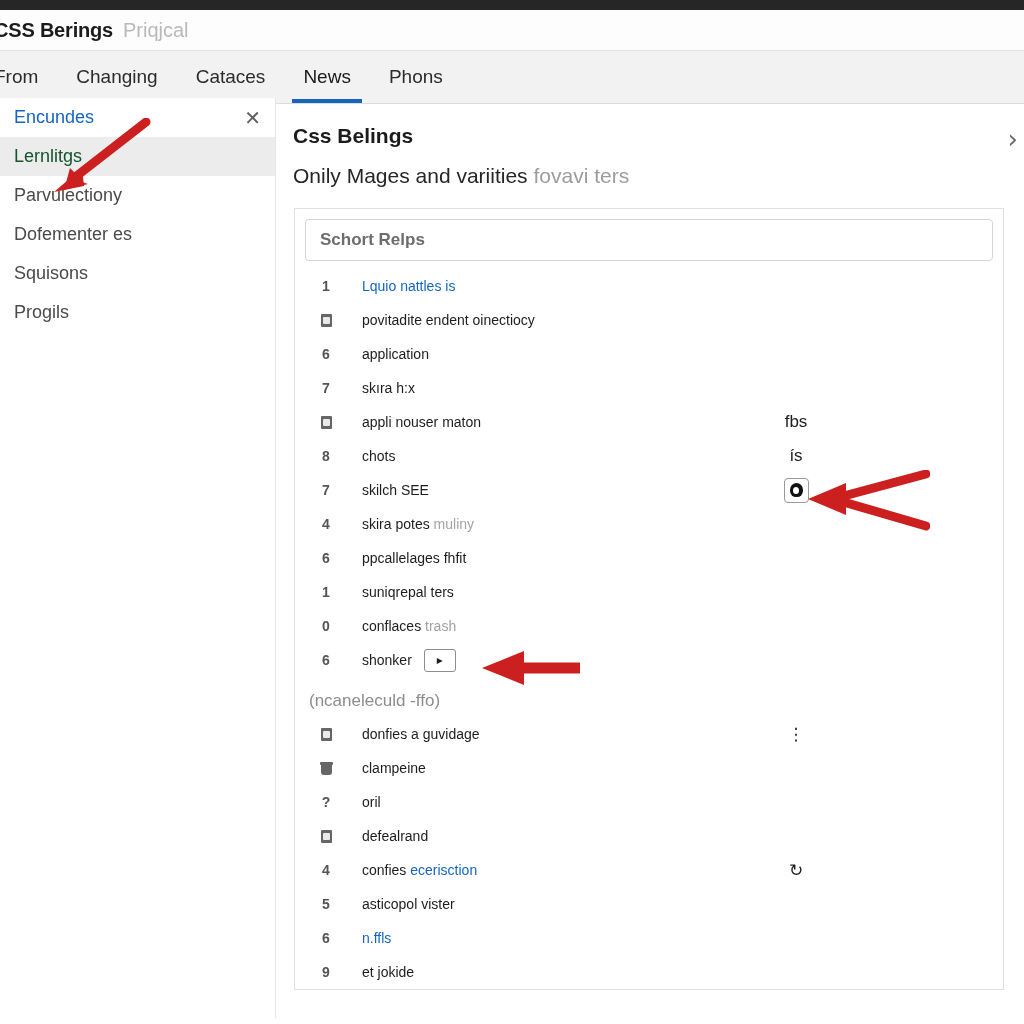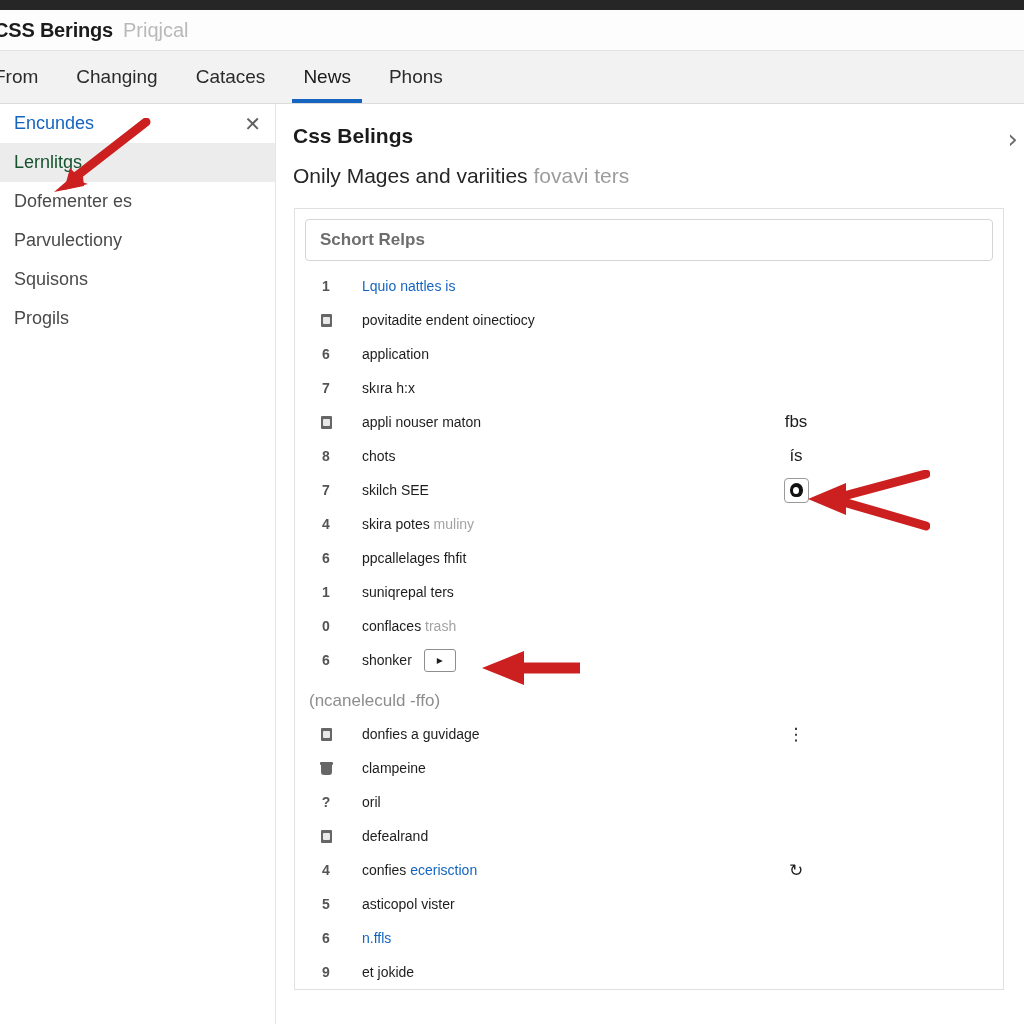--- a/index.html
+++ b/index.html
@@ -50,21 +50,21 @@
   .tab:first-child { padding-left: 0; margin-left: -6px; }
   .tab.active { color: #1a1a1a; }
   .tab.active::after {
     content: ""; position: absolute;
     left: 8px; right: 8px; bottom: 0; height: 4px;
     background: #1565c0;
   }
 
   
   .sidebar {
-    position: absolute; left: 0; top: 104px;
+    position: absolute; left: 0; top: 98px;
     width: 276px; height: 920px;
     background: #ffffff;
     border-right: 1px solid #e6e6e6;
   }
   .sb-head {
     height: 39px; display: flex; align-items: center;
     padding: 0 14px 0 14px;
   }
   .sb-head-label {
     font-size: 18px; color: #1565c0; white-space: nowrap;
@@ -226,24 +226,24 @@
   <div class="sidebar">
     <div class="sb-head">
       <span class="sb-head-label">Encundes</span>
       <span class="sb-close">✕</span>
     </div>
     <div id="sidebar-items">
         <div class="sb-item selected">
           <span>Lernlitgs</span>
         </div>
         <div class="sb-item">
+          <span>Parvulectiony</span>
+        </div>
+        <div class="sb-item">
           <span>Dofementer es</span>
-        </div>
-        <div class="sb-item">
-          <span>Parvulectiony</span>
         </div>
         <div class="sb-item">
           <span>Squisons</span>
         </div>
         <div class="sb-item">
           <span>Progils</span>
         </div>
       </div>
   </div>
 

